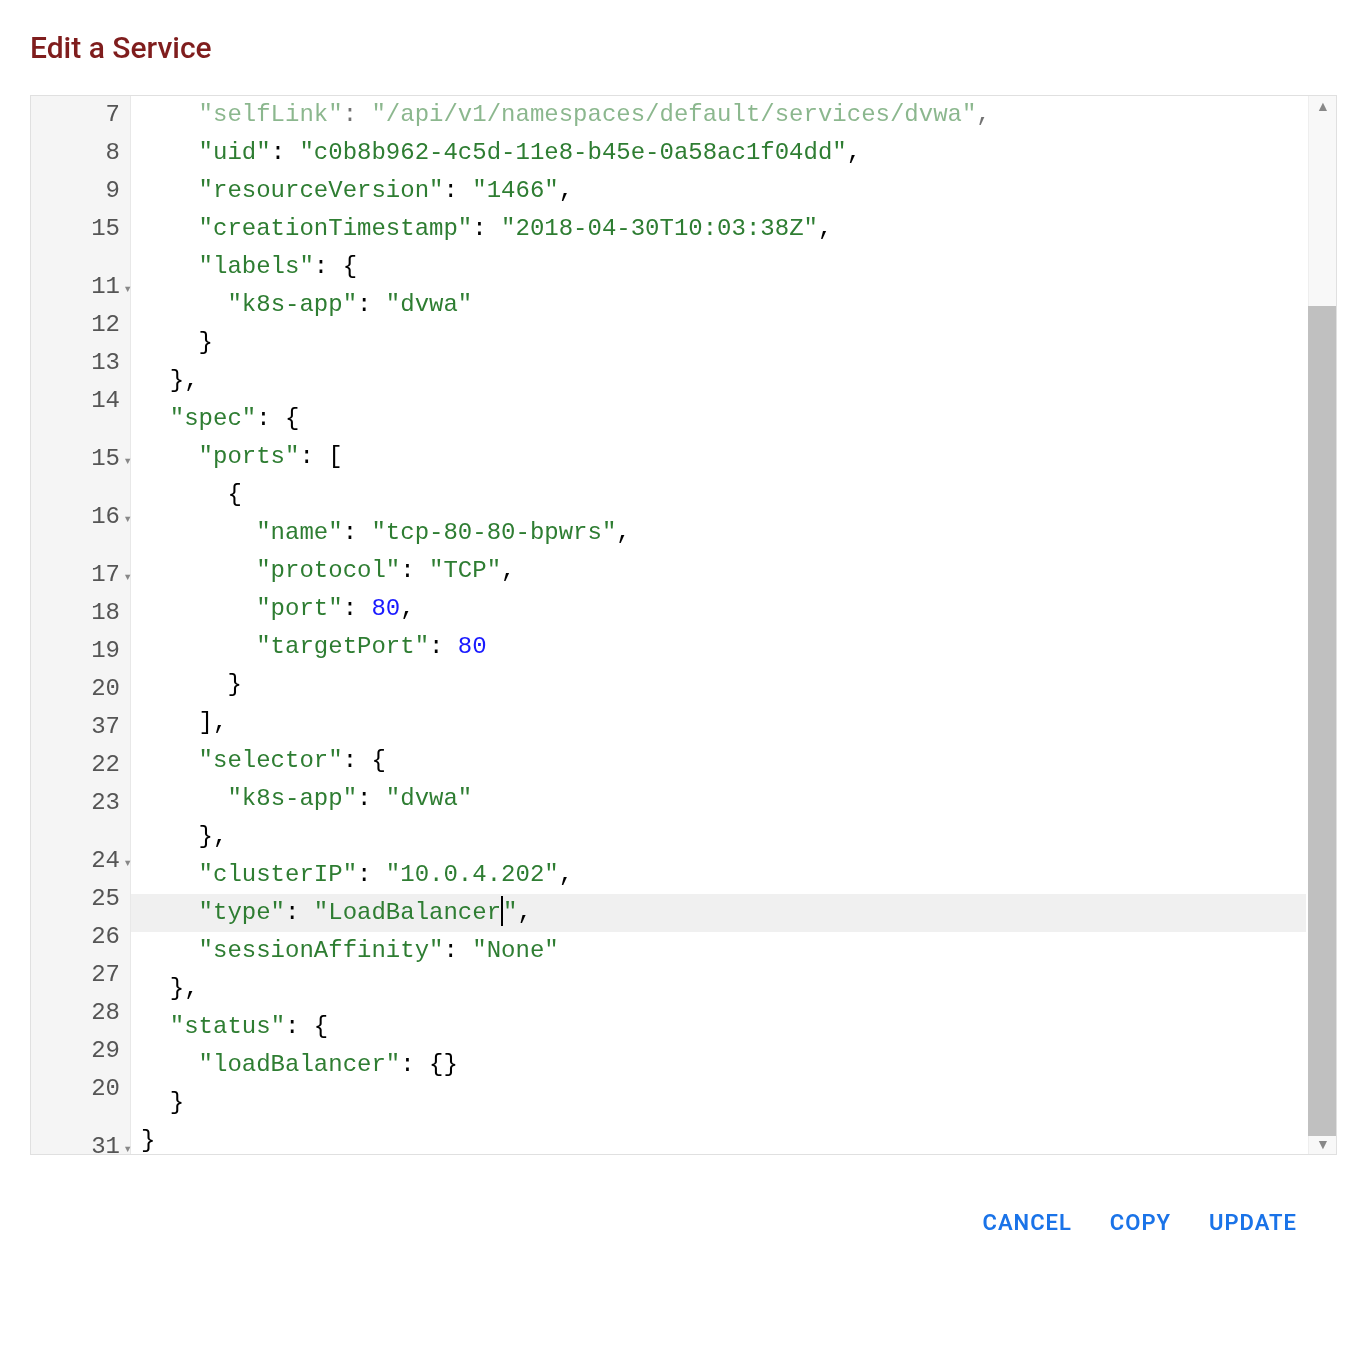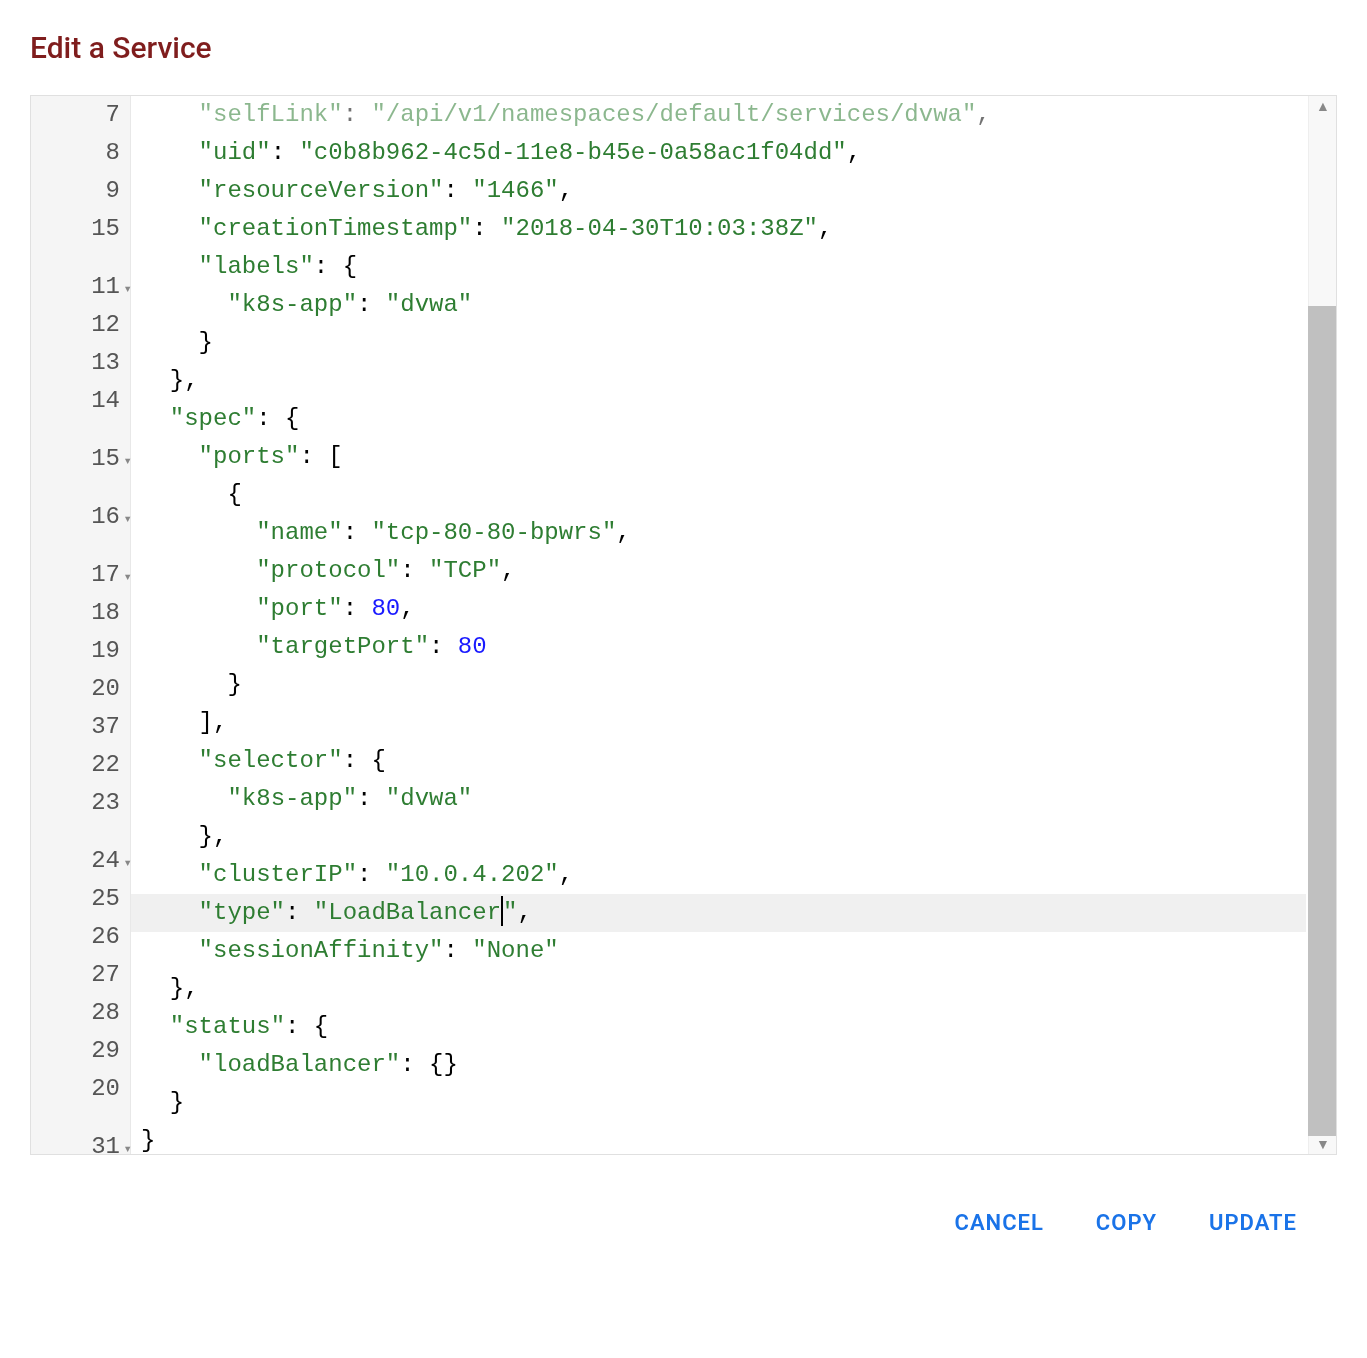--- a/index.html
+++ b/index.html
@@ -100,21 +100,21 @@
 .scroll-arrow.down { position: absolute; bottom: 0; }
 .scroll-thumb {
   position: absolute;
   right: 0;
   width: 28px;
   background: #c0c0c0;
 }
 .action-bar {
   display: flex;
   justify-content: flex-end;
-  gap: 52px;
+  gap: 38px;
   padding: 55px 40px 0 0;
 }
 .action-btn {
   background: none;
   border: none;
   color: #1a73e8;
   font-size: 22px;
   font-weight: 600;
   letter-spacing: 1px;
   cursor: pointer;

